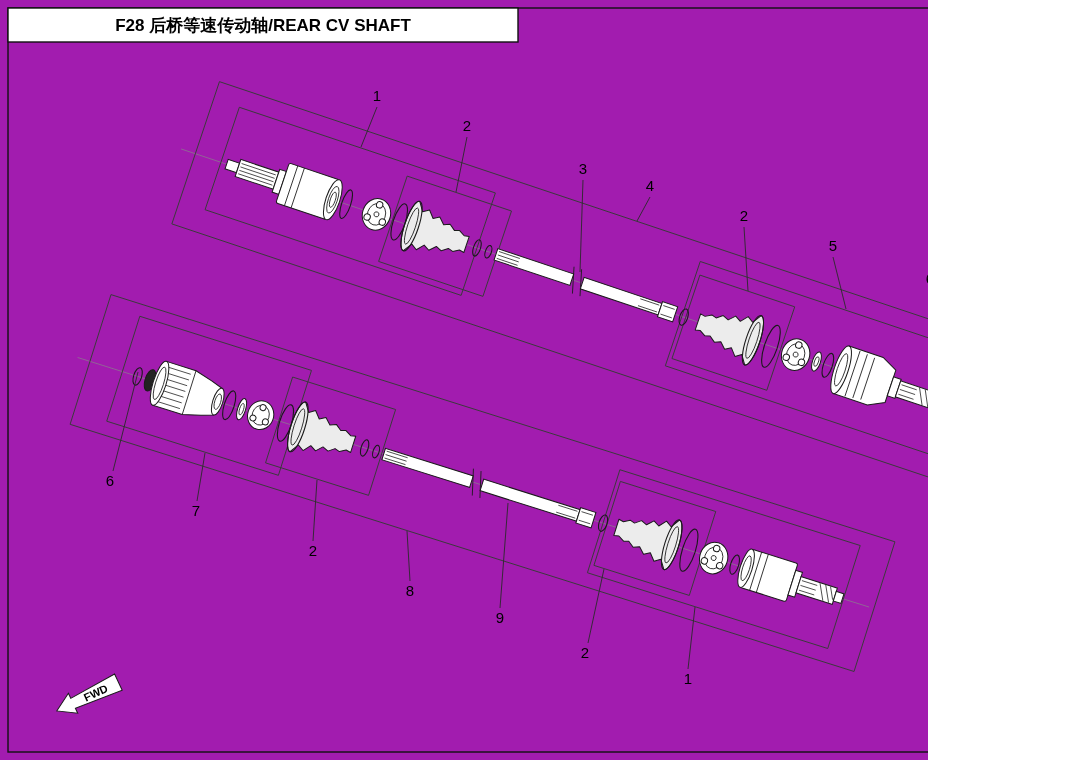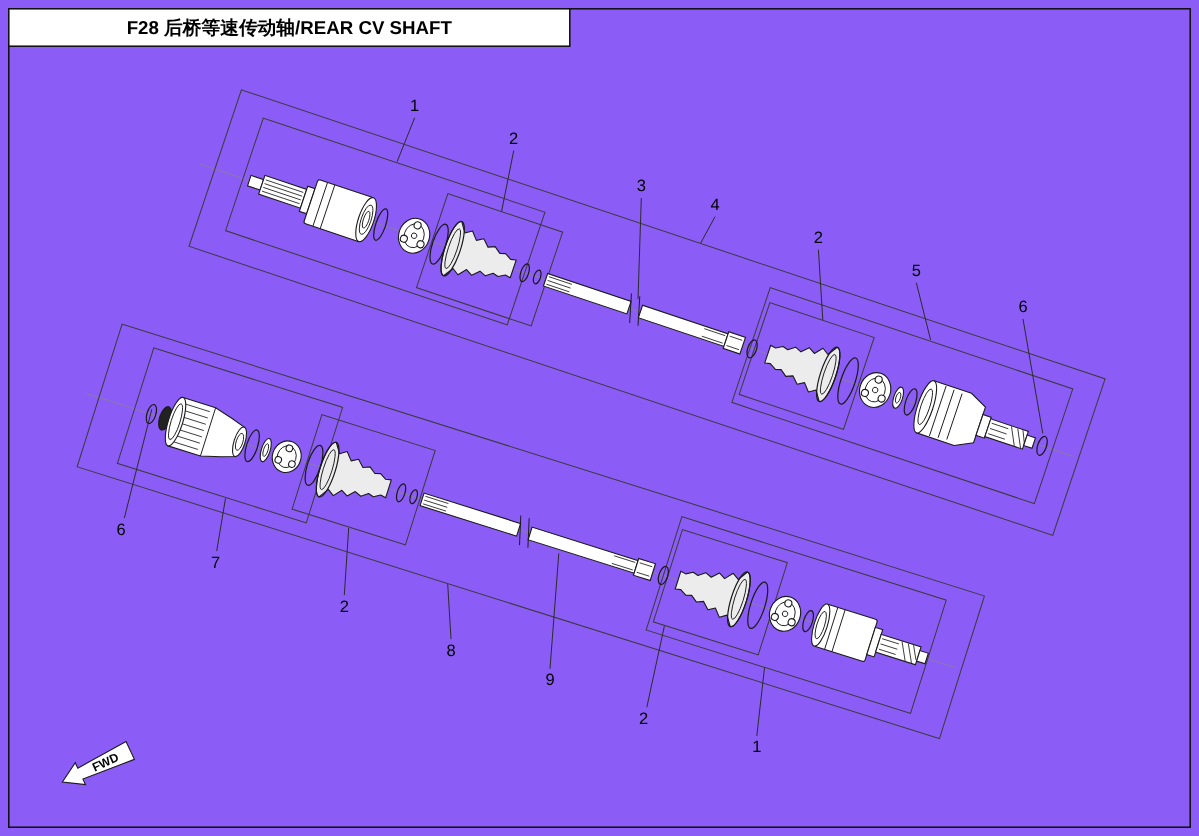--- a/index.html
+++ b/index.html
@@ -1,16 +1,16 @@
 <!DOCTYPE html>
 <html><head>
 <meta charset="utf-8">
 <style>
   html,body{margin:0;padding:0;background:#fff;}
-  .page{position:relative;width:1090px;height:760px;background:#8b5cf6;
+  .page{position:relative;width:928px;height:760px;background:#a21caf;
         font-family:"Liberation Sans", sans-serif;overflow:hidden;}
   svg{position:absolute;left:0;top:0;}
   .frame{fill:none;stroke:#111;stroke-width:1.4;}
   .titlebox{fill:#fff;stroke:#111;stroke-width:1.4;}
   .title{font:bold 17px "Liberation Sans", sans-serif;fill:#000;}
   .part{fill:#ffffff;stroke:#1a1a1a;stroke-width:1;}
   .part-dark{fill:#222;stroke:#1a1a1a;stroke-width:1;}
   .boot{fill:#ececec;stroke:#1a1a1a;stroke-width:1;stroke-linejoin:round;}
   .ring{fill:none;stroke:#1a1a1a;stroke-width:1.1;}
   .detail{fill:none;stroke:#1a1a1a;stroke-width:0.8;}

